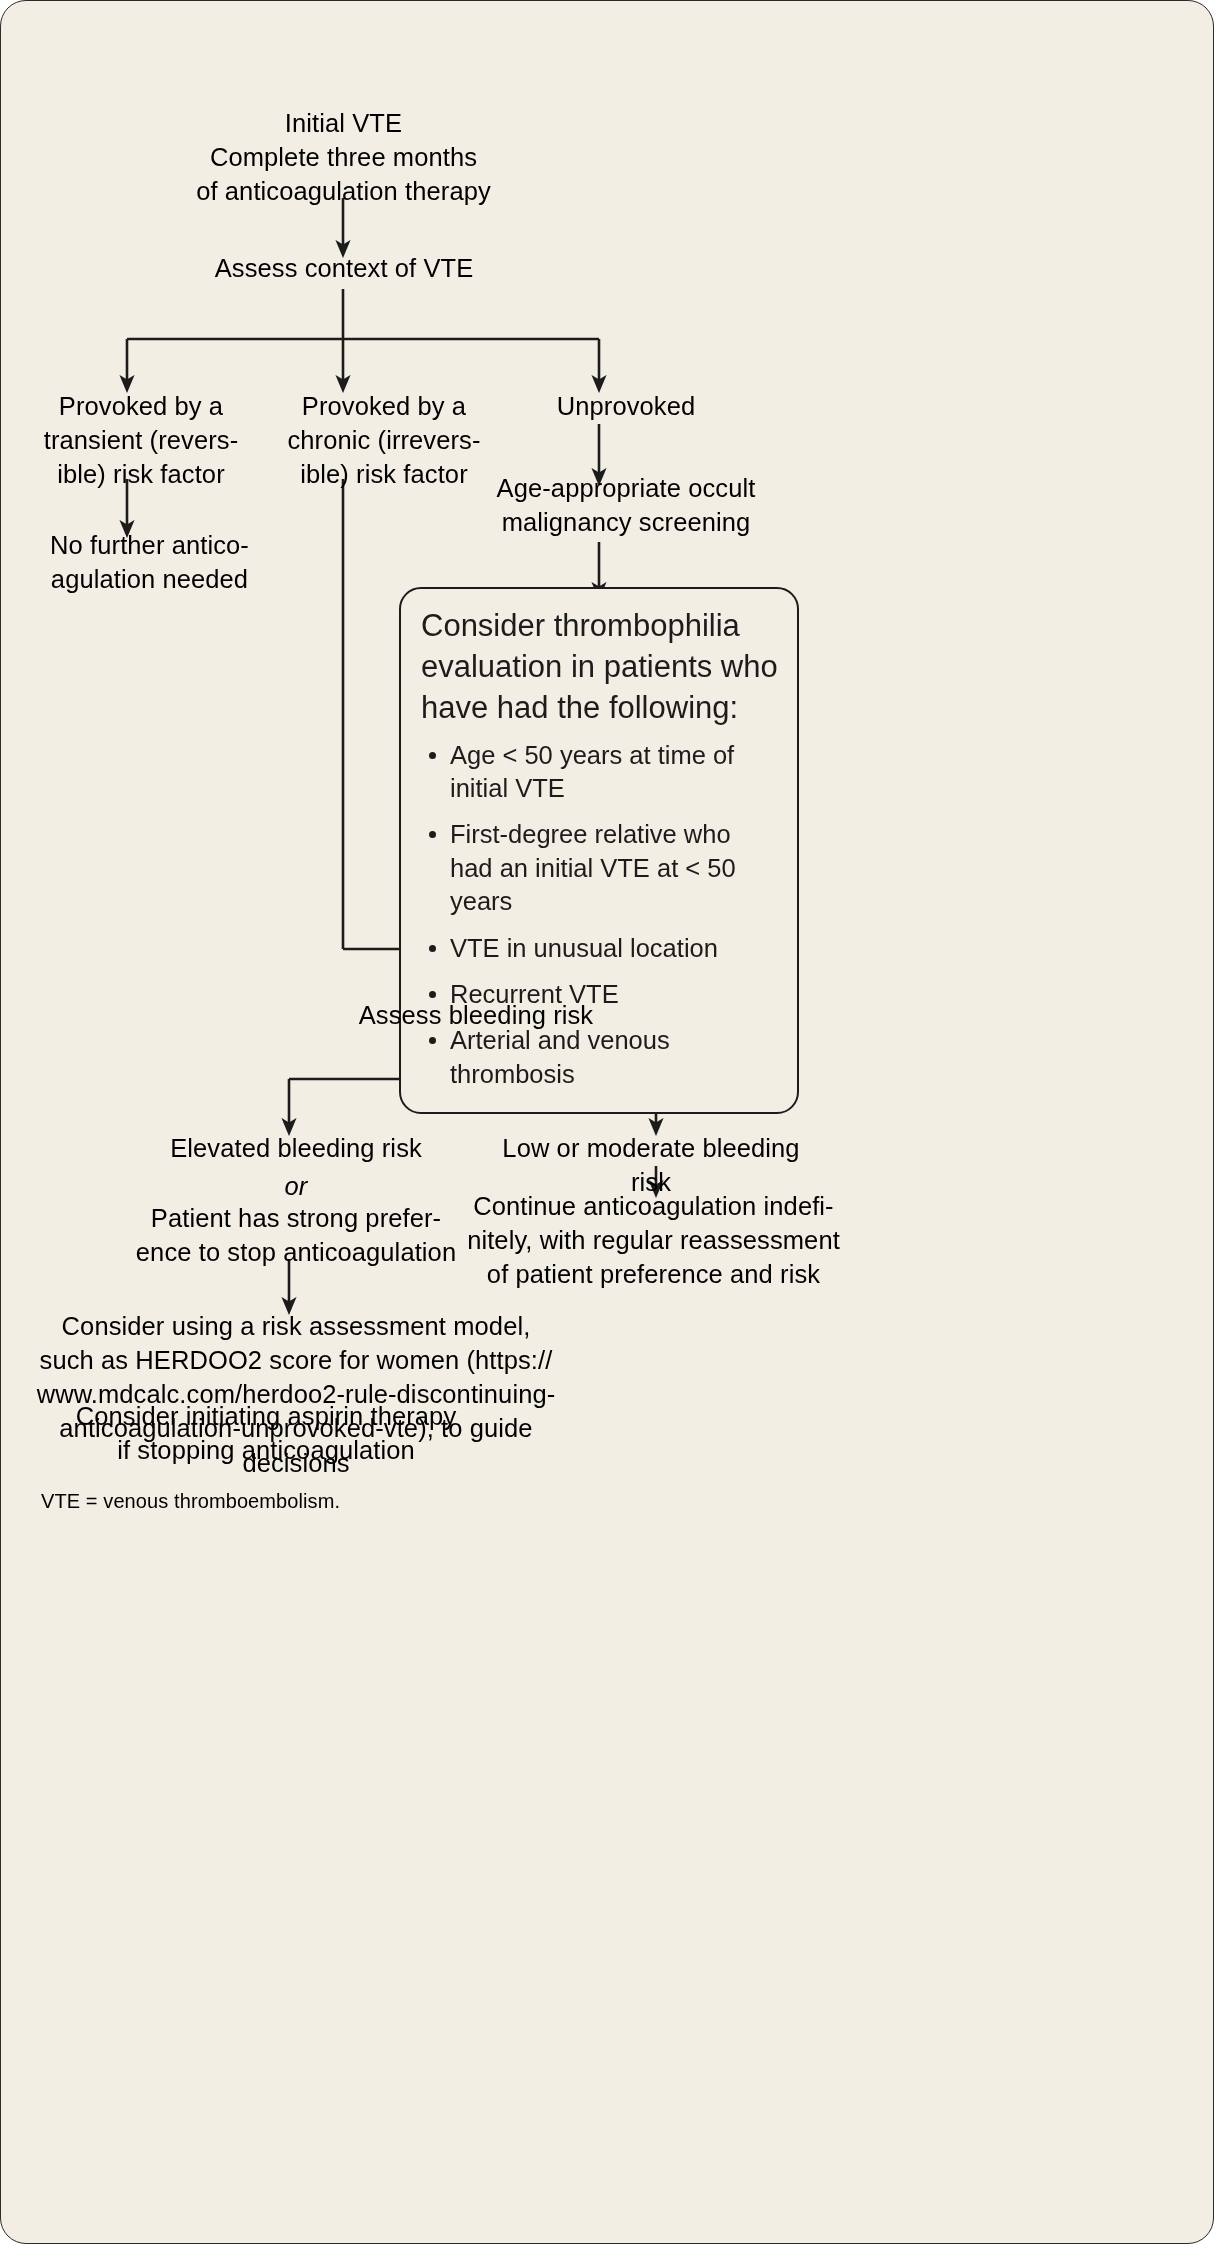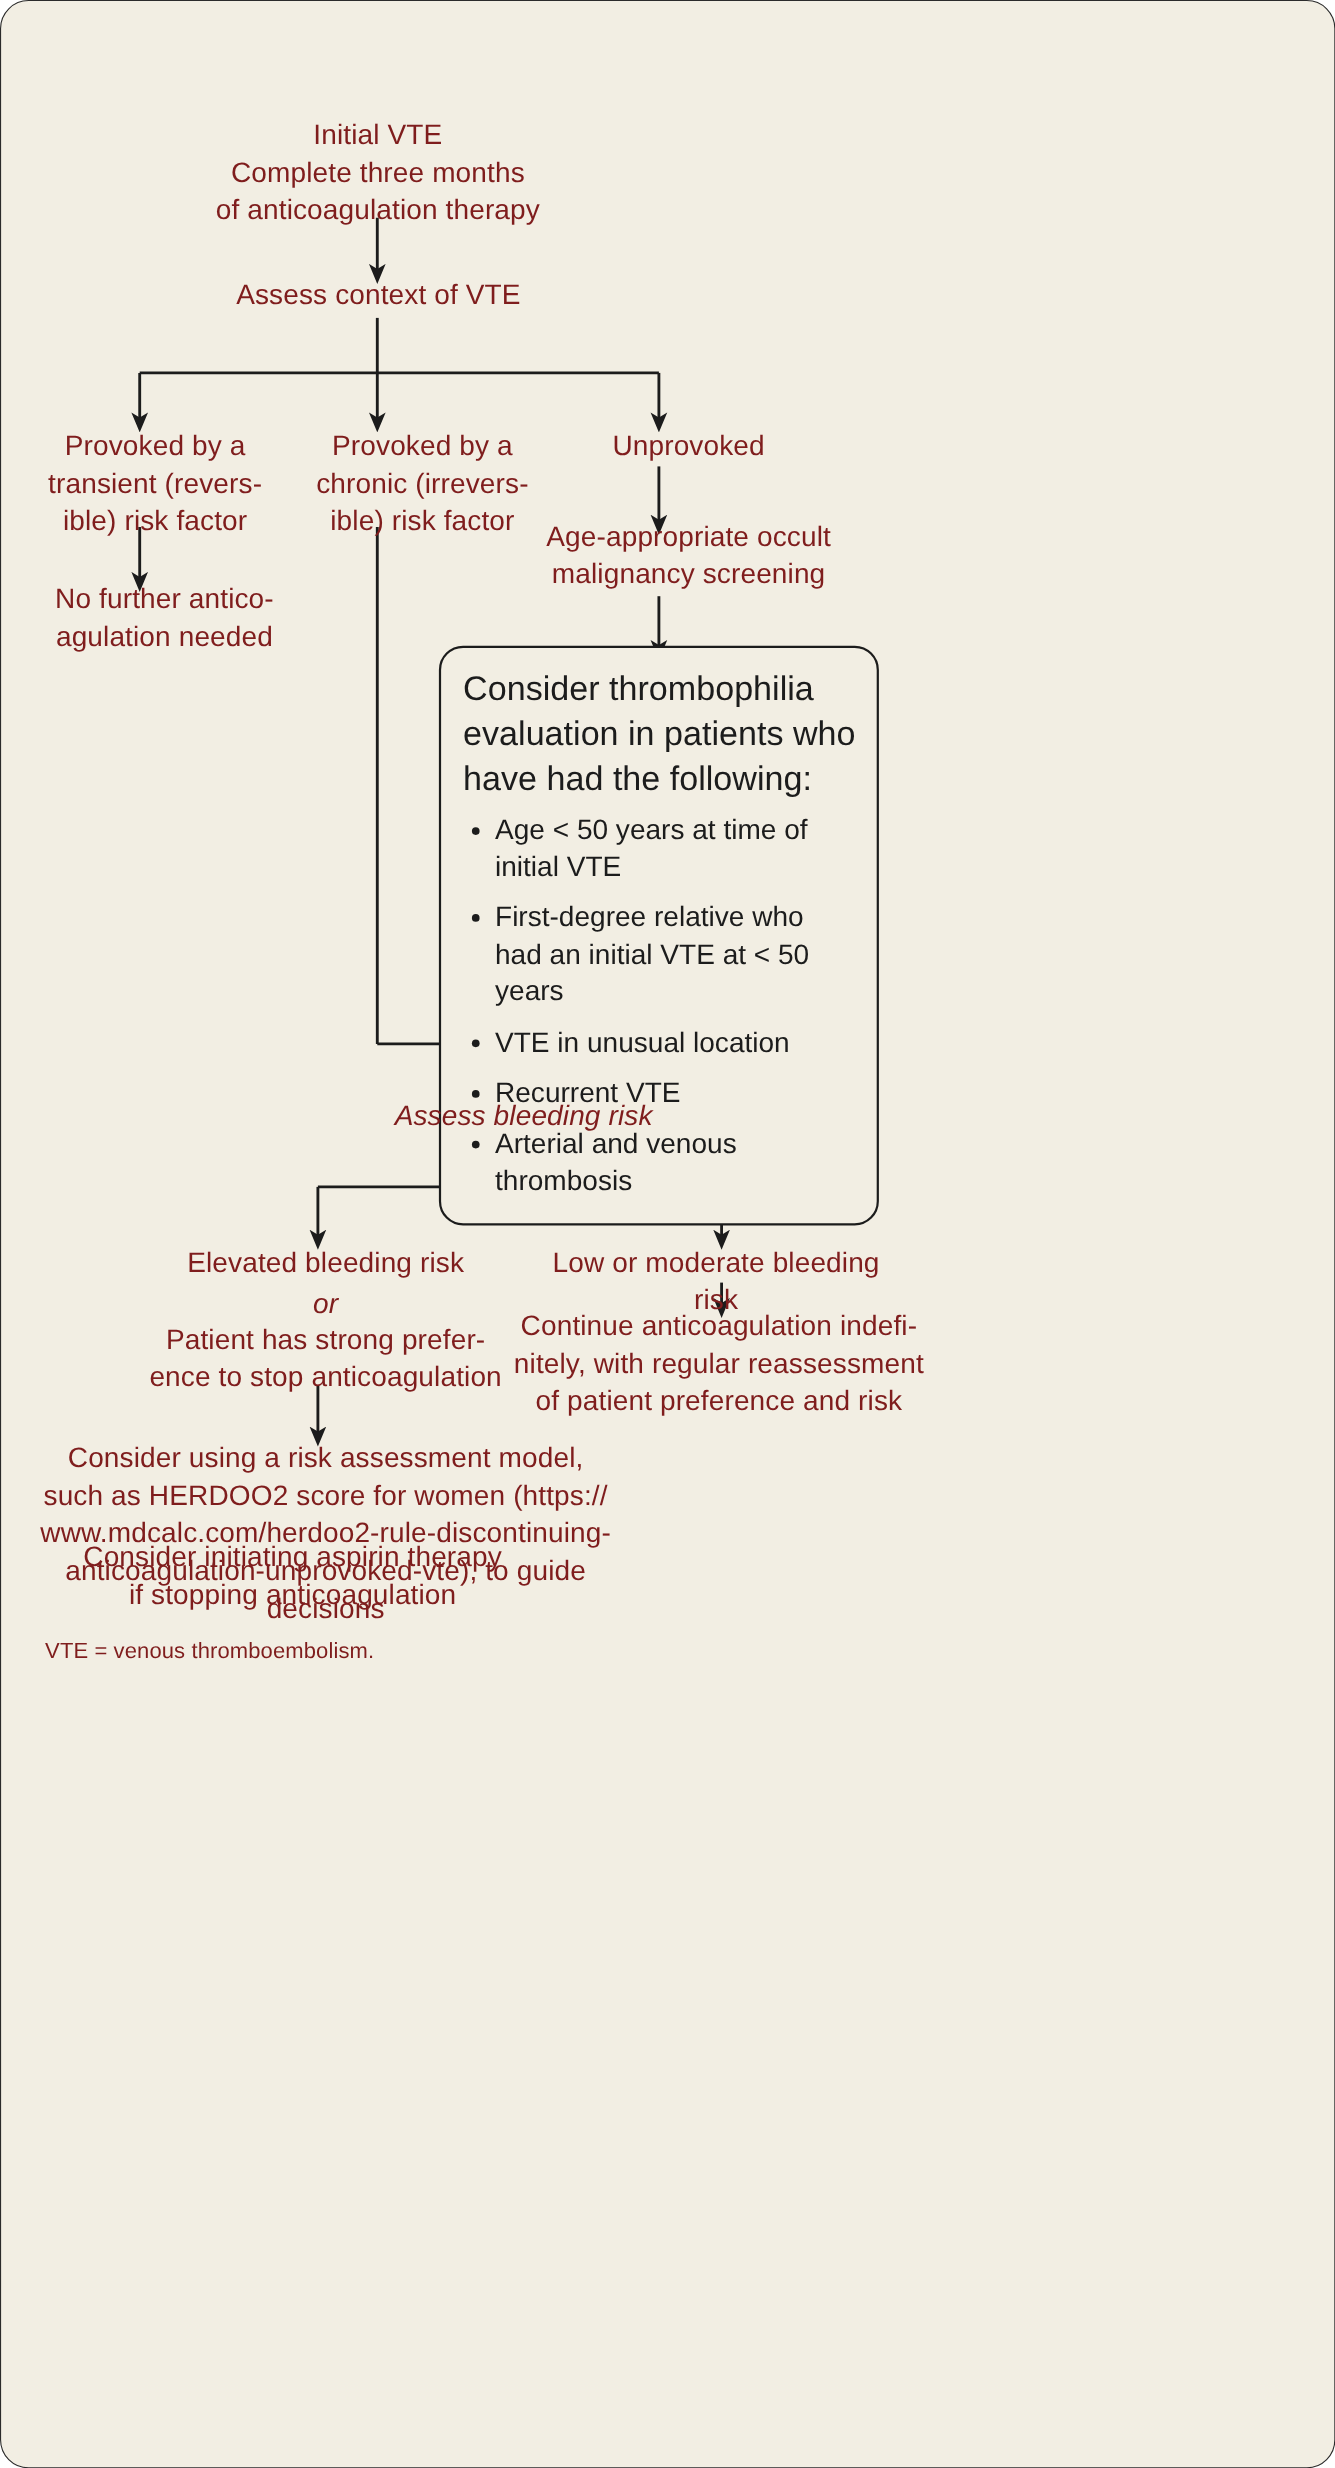--- a/index.html
+++ b/index.html
@@ -24,37 +24,37 @@
     position: absolute;
     left: 0;
     top: 0;
     width: 1214px;
     height: 2244px;
     pointer-events: none;
   }
   .node {
     position: absolute;
     text-align: center;
-    color: #7f1d1d;
+    color: #000000;
     font-size: 25.5px;
     line-height: 1.34;
     letter-spacing: 0.1px;
     white-space: pre-line;
   }
   .node.left-align { text-align: left; }
 
   
   #n-initial        { left: 170px;  top: 105px;  width: 345px; }
   #n-assess-ctx     { left: 168px;  top: 250px;  width: 350px; }
   #n-provoked-trans { left: 10px;   top: 388px;  width: 260px; }
   #n-no-further     { left: 16px;    top: 527px;  width: 265px; }
   #n-provoked-chron { left: 258px;  top: 388px;  width: 250px; }
   #n-unprovoked     { left: 500px;  top: 388px;  width: 250px; }
   #n-occult         { left: 460px;  top: 470px;  width: 330px; }
-  #n-assess-bleed   { left: 350px;  top: 997px;  width: 250px; font-style: italic; }
+  #n-assess-bleed   { left: 350px;  top: 997px;  width: 250px; }
   #n-elev-risk      { left: 140px;  top: 1130px; width: 310px; }
   #n-elev-or        { left: 140px;  top: 1168px; width: 310px; font-style: italic; }
   #n-elev-pref      { left: 130px;  top: 1200px; width: 330px; }
   #n-low-mod        { left: 480px;  top: 1130px; width: 340px; }
   #n-continue       { left: 460px;  top: 1188px; width: 385px; }
   #n-herdoo         { left: 25px;   top: 1308px; width: 540px; }
   #n-aspirin        { left: 60px;   top: 1398px; width: 410px; }
   #n-footnote       { left: 40px;   top: 1487px; width: 600px; text-align: left; font-size: 20px; }
 
   

